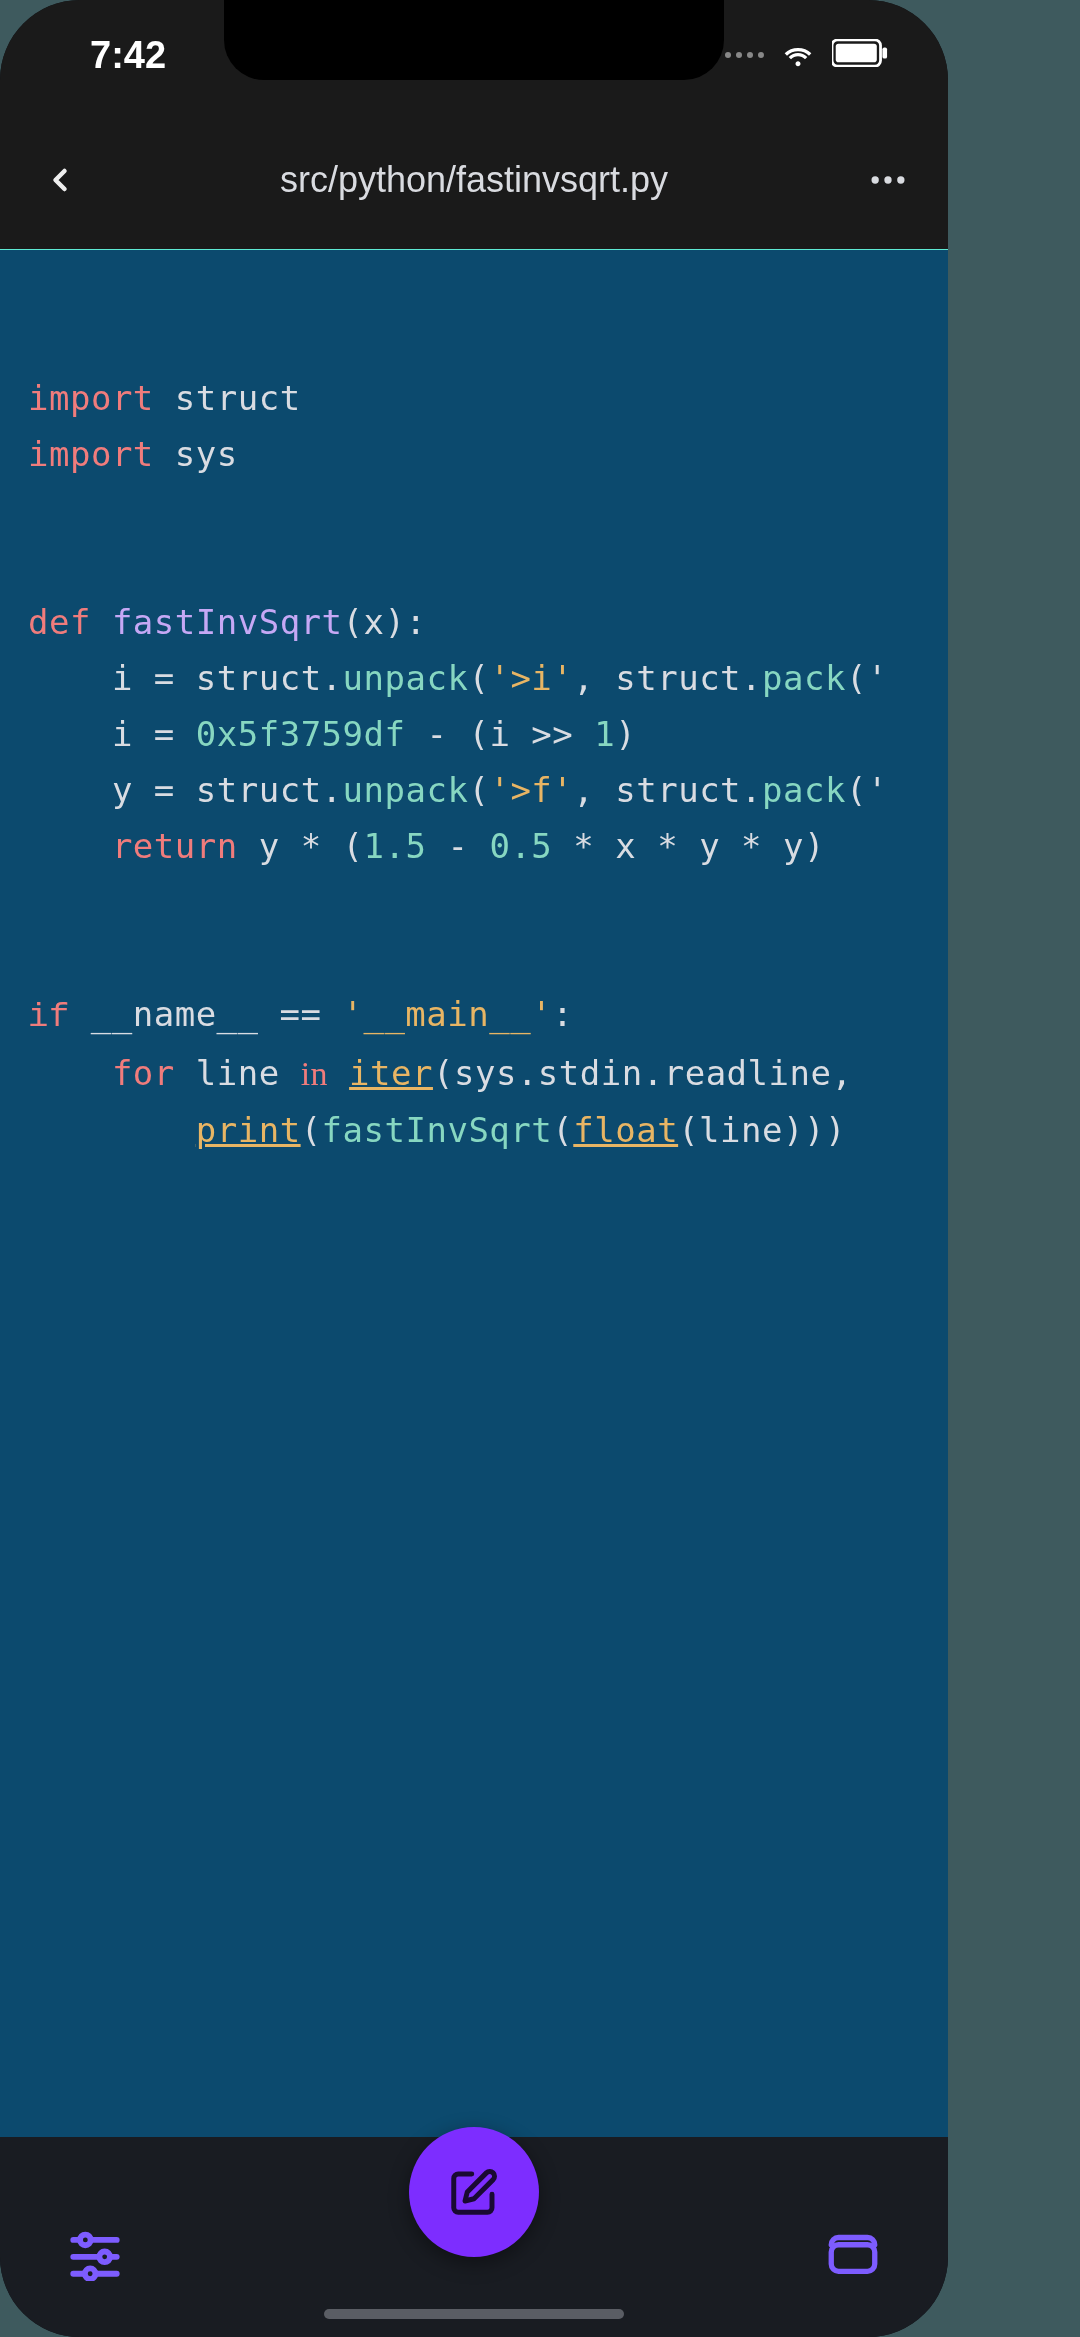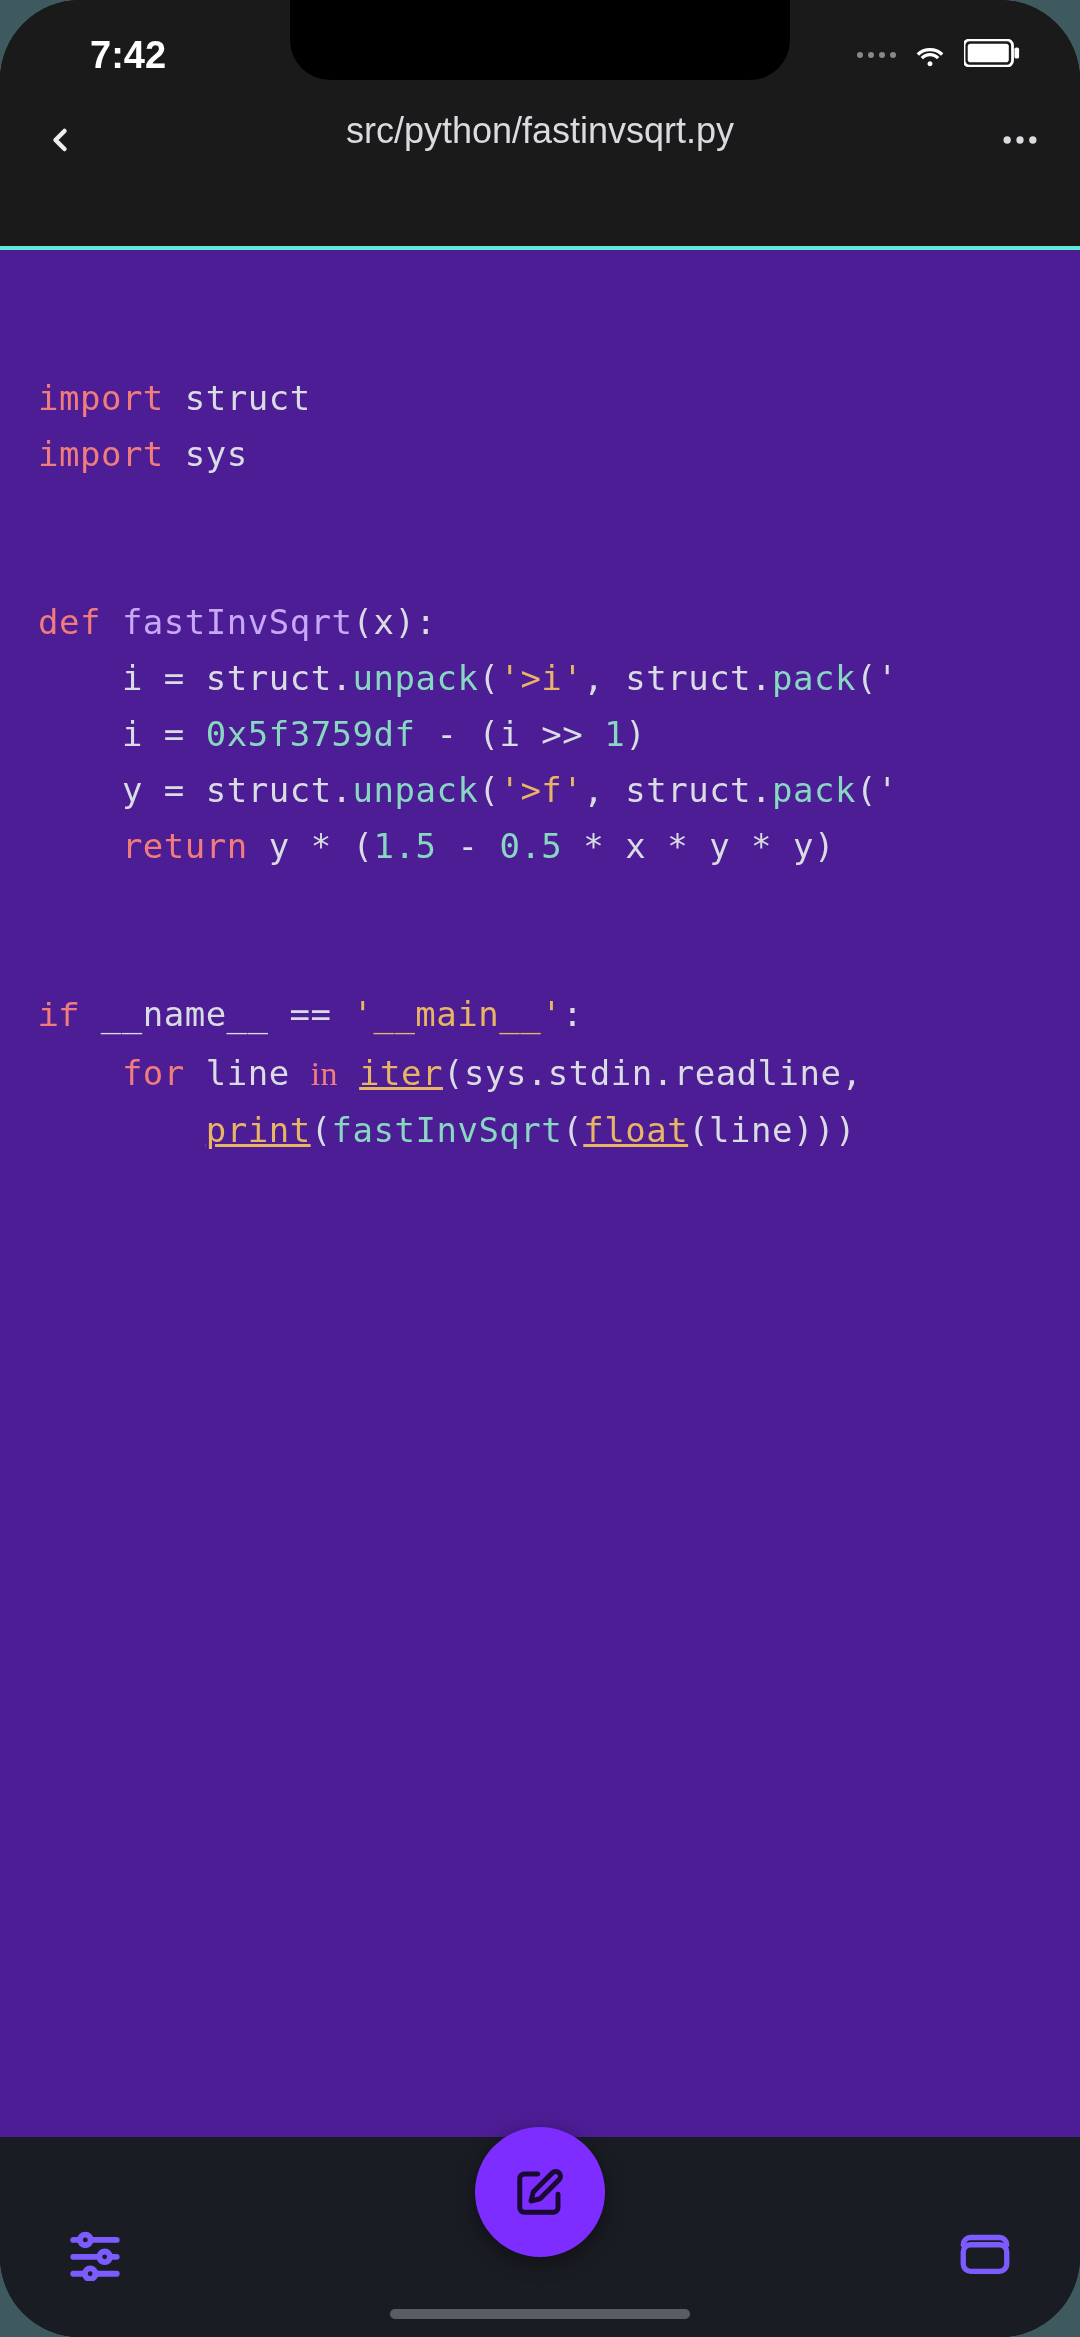--- a/index.html
+++ b/index.html
@@ -6,21 +6,21 @@
   html, body {
     width: 1080px;
     height: 2337px;
     background: #3e5a5e;
     font-family: -apple-system, BlinkMacSystemFont, "Segoe UI", sans-serif;
     overflow: hidden;
   }
   .phone-frame {
     position: absolute;
     top: 0; left: 0;
-    width: 1080px;
+    width: 948px;
     height: 2337px;
     background: #0f1419;
     border-radius: 80px;
     overflow: hidden;
   }
   .notch {
     position: absolute;
     top: 0;
     left: 50%;
     transform: translateX(-50%);
@@ -58,24 +58,24 @@
   .status-dots .d { width:6px; height:6px; border-radius:50%; background:#888; }
   .wifi-icon svg { width: 40px; height: 40px; }
   .battery-icon svg { width: 56px; height: 28px; }
 
   .nav-bar {
     position: absolute;
     top: 110px; left: 0; right: 0;
     height: 140px;
     background: #1a1a1a;
     display: flex;
-    align-items: flex-start;
+    align-items: center;
     justify-content: space-between;
     padding: 0 30px;
-    border-bottom: 4px solid #5eead4;
+    border-bottom: 1px solid #5eead4;
     text-decoration: underline;
   }
   .back-btn { width: 60px; height: 60px; display:flex; align-items:center; justify-content:center; }
   .back-btn svg { width: 36px; height: 36px; stroke:#eee; }
   .nav-title {
     color: #d9dbe0;
     font-size: 36px;
     font-weight: 400;
     position: absolute;
     left: 50%;
@@ -83,22 +83,22 @@
   }
   .more-btn { width:60px; height:60px; display:flex; align-items:center; justify-content:center; }
   .more-btn svg { width:44px; height:44px; fill:#d9dbe0; }
 
   .code-area {
     position: absolute;
     top: 250px;
     left: 0;
     right: 0;
     bottom: 200px;
-    background: #4c1d95;
-    padding: 120px 28px 20px 38px;
+    background: #0c4a6e;
+    padding: 120px 28px 20px 28px;
     font-family: "SF Mono", ui-monospace, Menlo, Consolas, monospace;
     font-size: 34px;
     line-height: 56px;
     color: #d9dbe0;
     white-space: pre;
     overflow: hidden;
     letter-spacing: 0.5px;
   }
   .tok-kw-import { color: #f07c7c; }
   .tok-kw-def    { color: #f07c7c; margin-top: 16px; }

